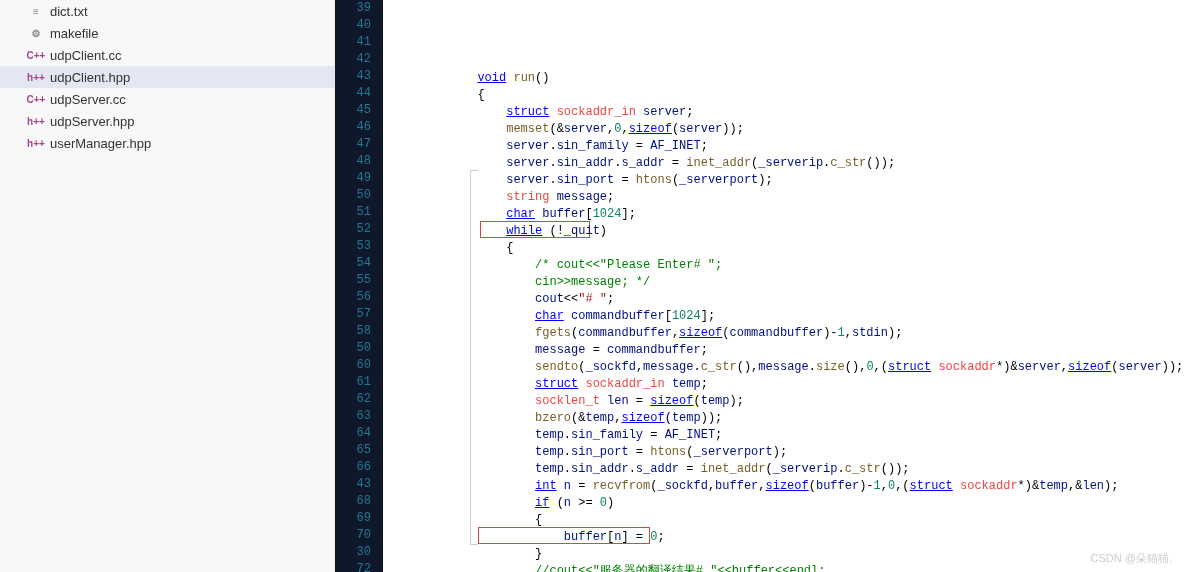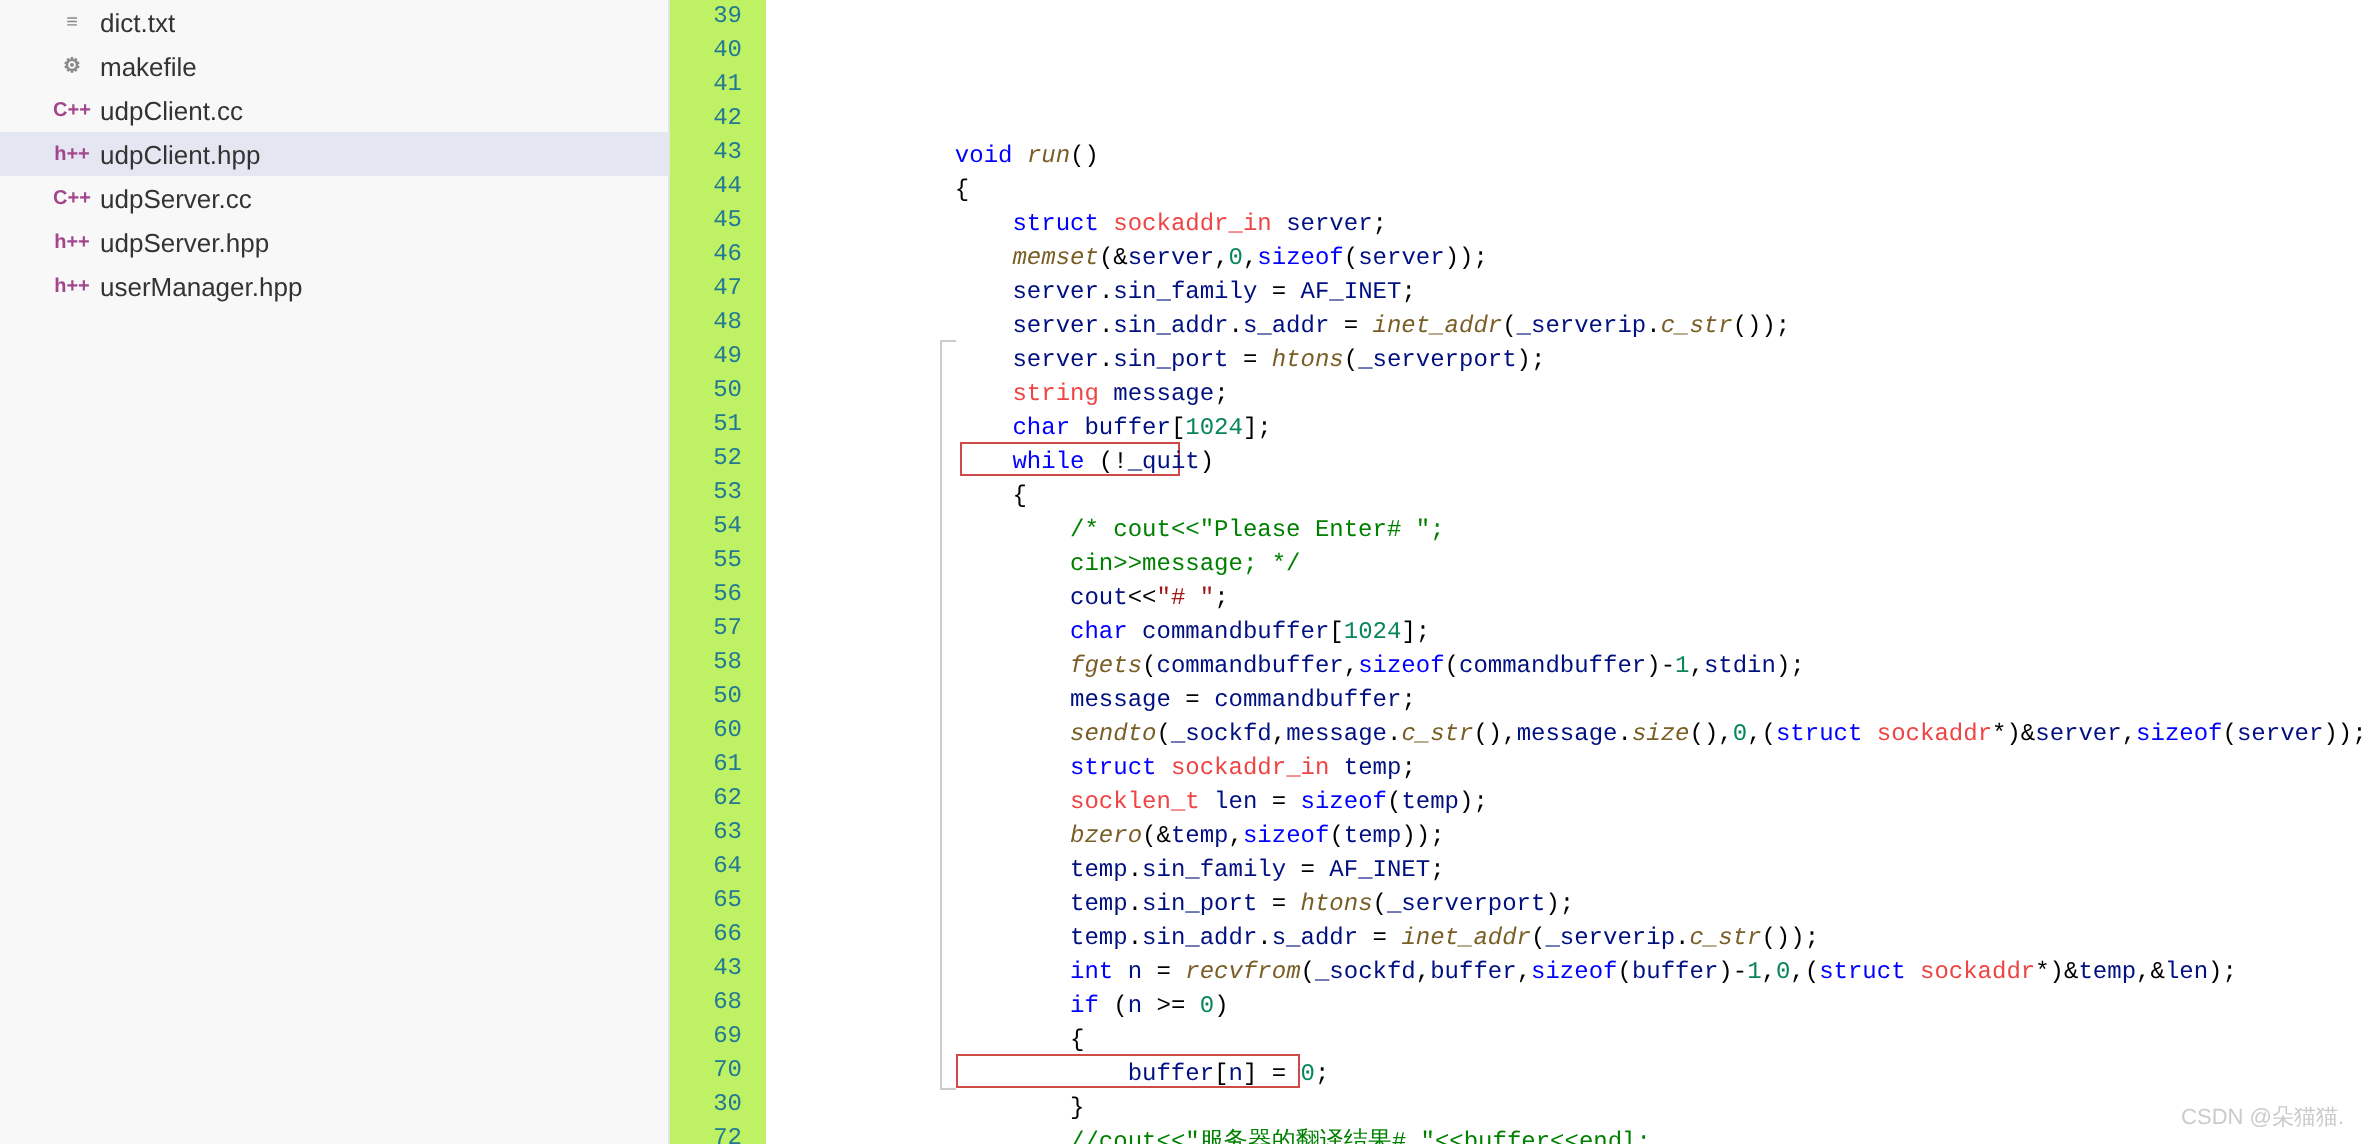--- a/index.html
+++ b/index.html
@@ -51,40 +51,40 @@
   display: flex;
   background: #ffffff;
   overflow: hidden;
   position: relative;
 }
 .gutter {
   width: 48px;
   text-align: right;
   padding-right: 12px;
   color: #237893;
-  background: #bef264;
+  background: #0f172a;
   user-select: none;
   flex-shrink: 0;
 }
 .gutter .ln { height: 17px; line-height: 17px; }
 .code {
   flex: 1;
   position: relative;
   white-space: pre;
   color: #333;
 }
 .code-line {
   height: 17px;
   line-height: 17px;
   padding-left: 8px;
   position: relative;
 }
-.kw { color: #0000ff; }
+.kw { color: #0000ff; text-decoration: underline; }
 .type { color: #ef4444; }
-.fn { color: #795e26; font-style: italic; }
+.fn { color: #795e26; }
 .str { color: #a31515; }
 .num { color: #098658; }
 .cmt { color: #008000; }
 .op { color: #000; }
 .var { color: #001080; }
 .prop { color: #001080; }
 .hl-box52 {
   position: absolute;
   border: 1px solid #d04848;
   left: 97px;

